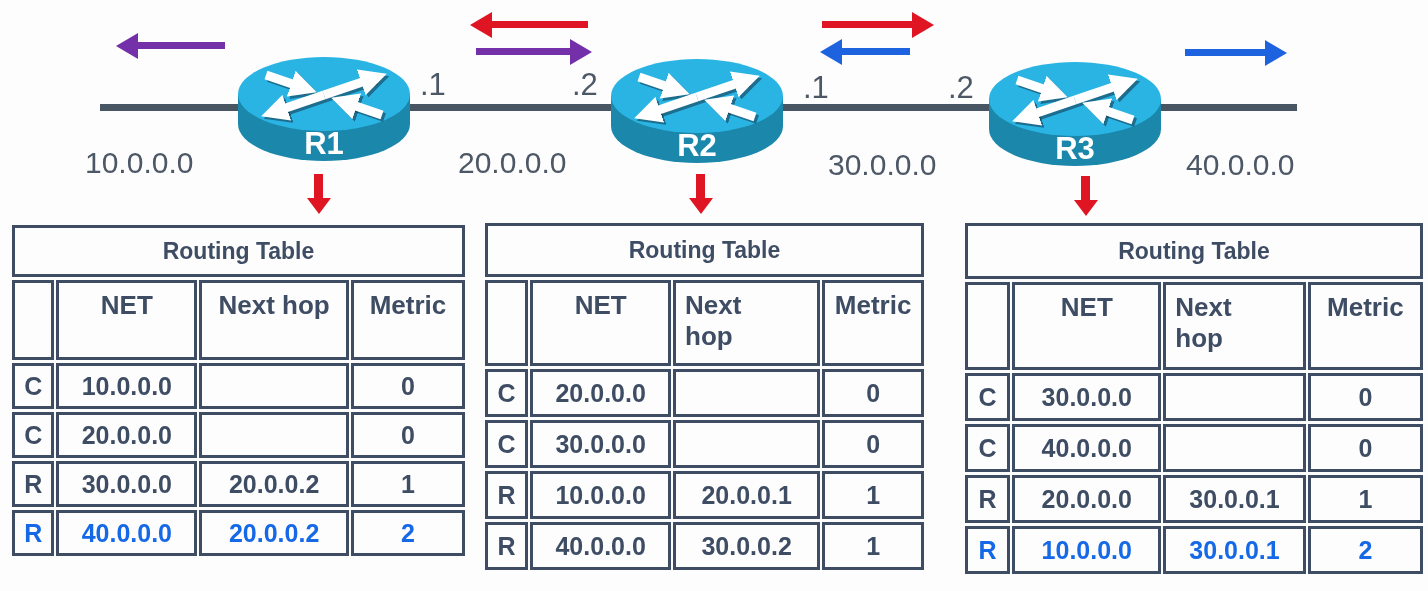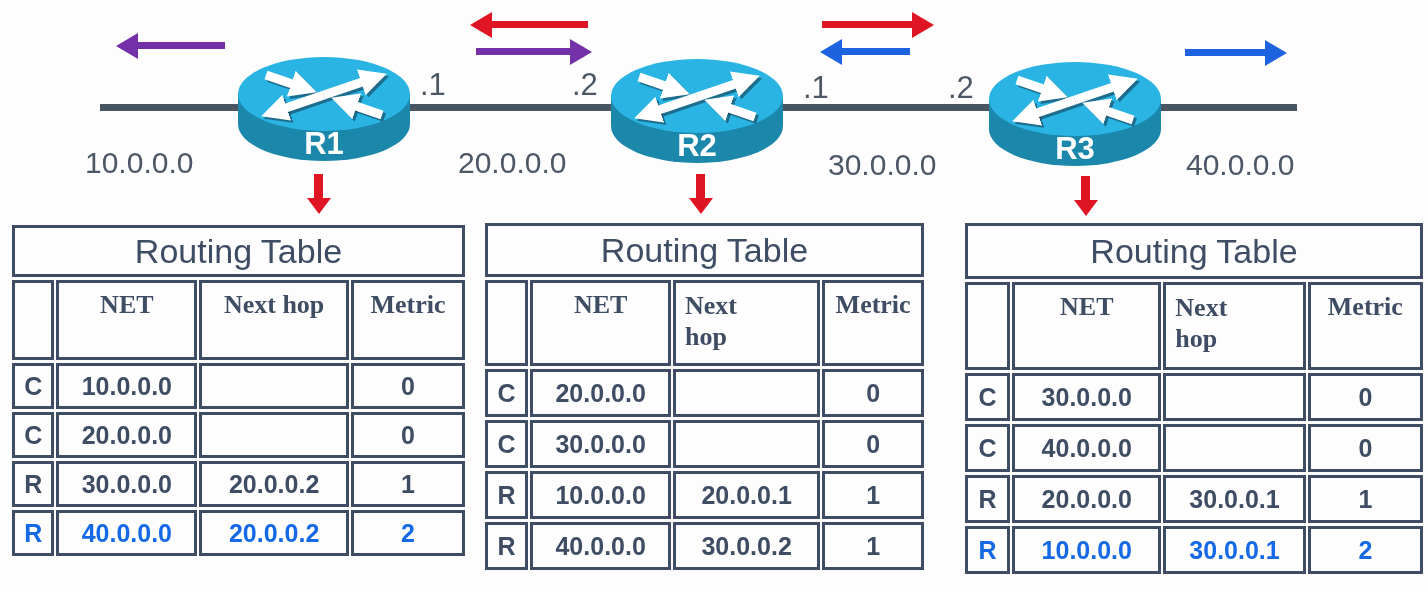--- a/index.html
+++ b/index.html
@@ -29,22 +29,22 @@
   .net-label   { position:absolute; color:var(--label-gray); font-size:30px; font-weight:500; }
 
   .watermark { position:absolute; left:1140px; top:559px; width:286px; text-align:right;
                font-size:16.5px; color:#b9c0cc; opacity:.8; letter-spacing:.2px; white-space:nowrap; }
 
   
   .tablebox { position:absolute; }
   table.rt { border-collapse:separate; border-spacing:2px 3px; width:100%; table-layout:fixed; }
   table.rt td, table.rt th { border:3px solid var(--navy); box-sizing:border-box;
                              color:var(--navy); text-align:center; overflow:hidden; }
-  table.rt .title-row td { font-size:34px; font-weight:normal; vertical-align:middle; }
-  table.rt .head-row th  { font-size:26px; font-weight:bold; vertical-align:top; padding-top:7px;font-family:Liberation Serif, serif; }
+  table.rt .title-row td { font-size:23px; font-weight:bold; vertical-align:middle; }
+  table.rt .head-row th  { font-size:26px; font-weight:bold; vertical-align:top; padding-top:7px; }
   table.rt .data-row td  { font-size:25px; font-weight:bold; vertical-align:middle; }
   table.rt tr.hl td      { color:var(--highlight-blue); }
 
   .t1 .title-row td { height:52px; }
   .t1 .head-row th  { height:80px; }
   .t1 .data-row td  { height:46px; }
   .t2 .title-row td { height:54px; }
   .t2 .head-row th  { height:86px; }
   .t2 .data-row td  { height:48px; }
   .t3 .title-row td { height:56px; }

